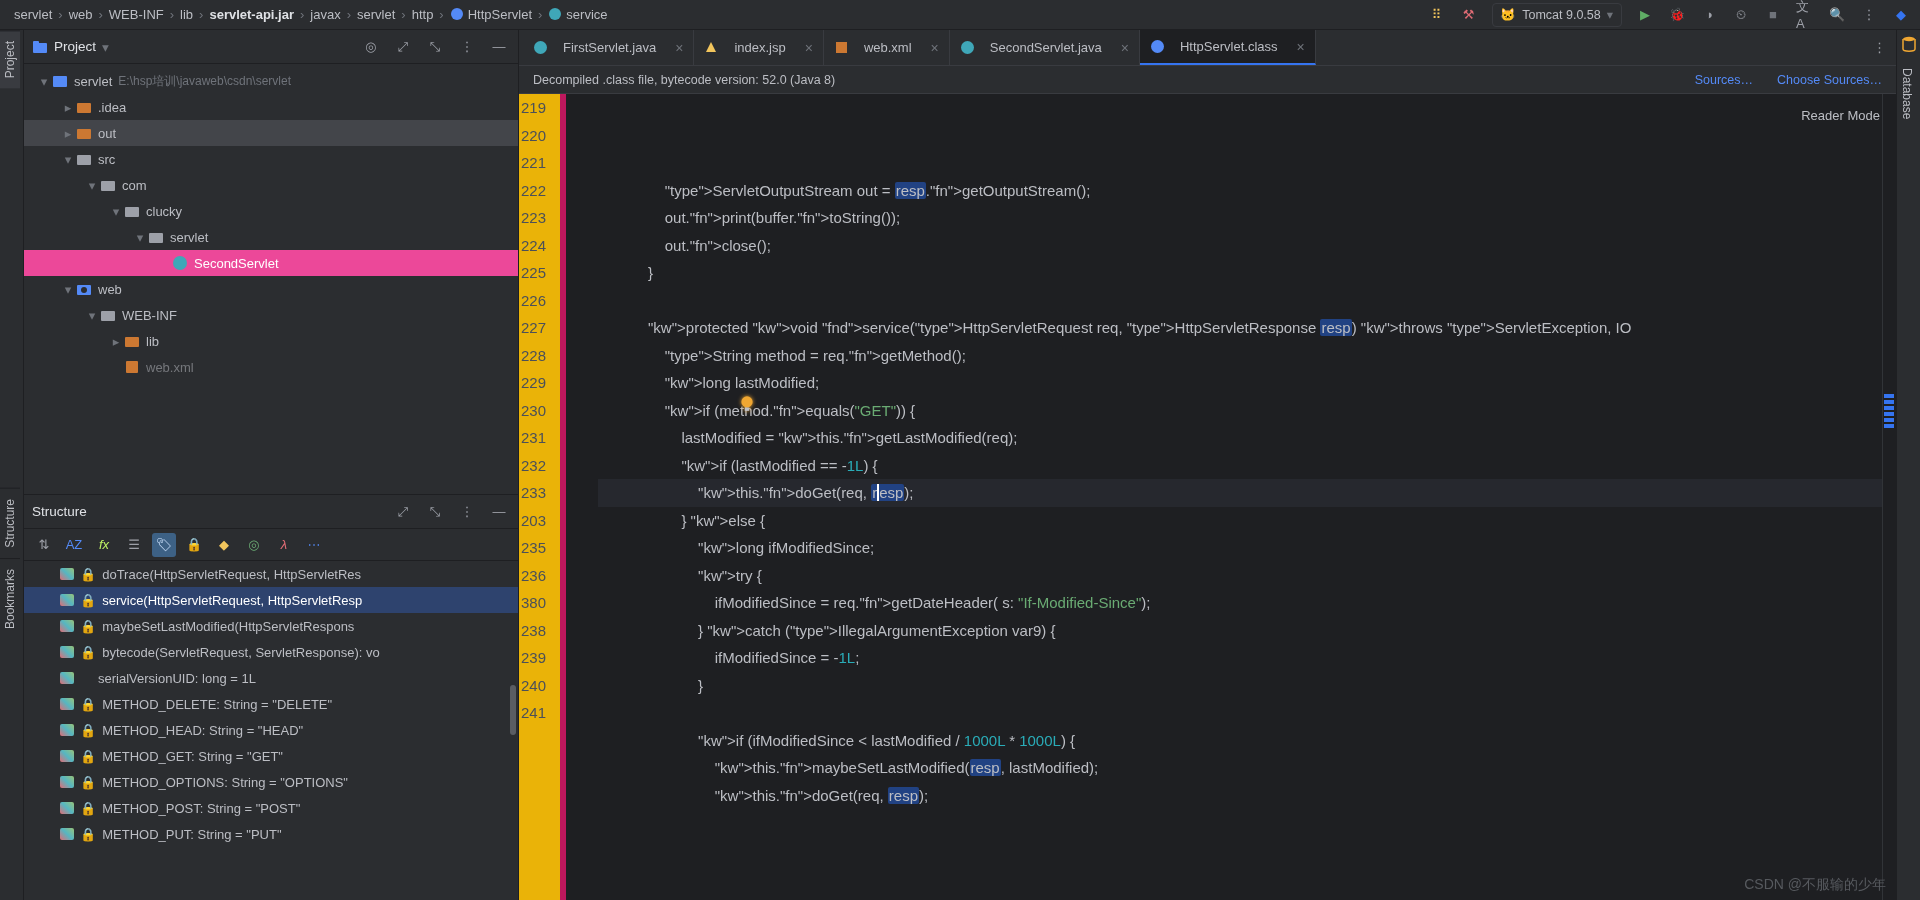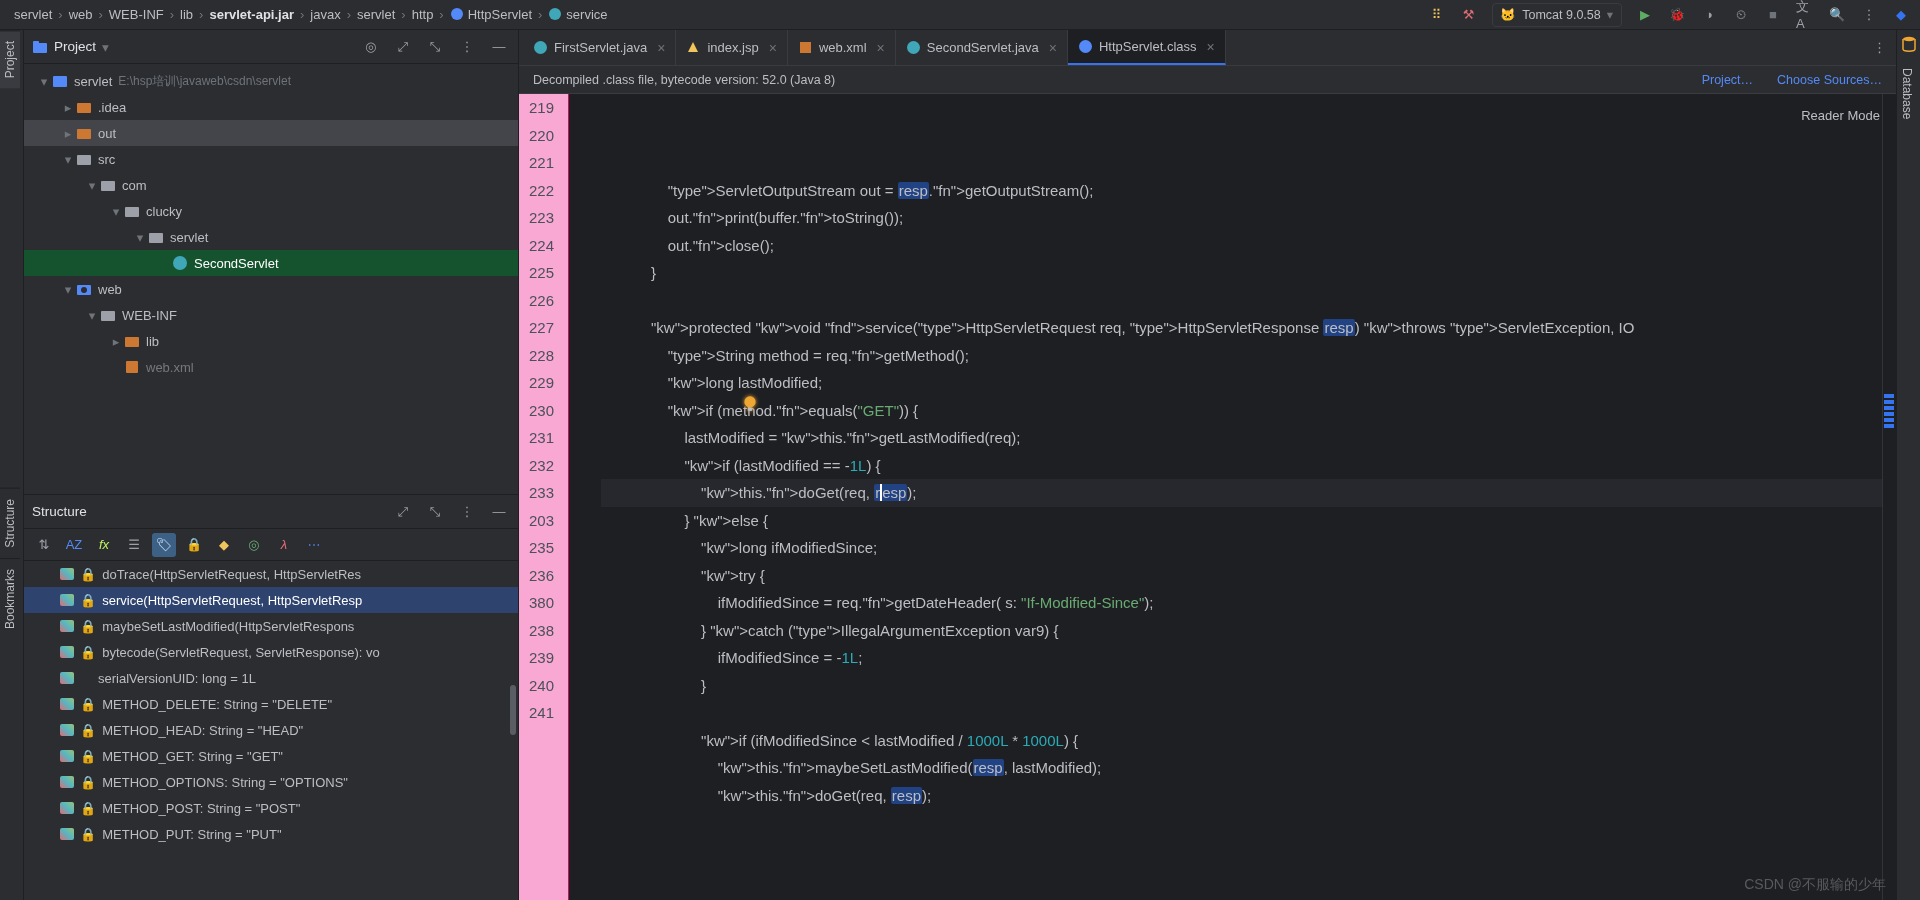--- a/index.html
+++ b/index.html
@@ -33,56 +33,56 @@
 
 
 .tw-header { height: 34px; display: flex; align-items: center; padding: 0 8px; gap: 10px; border-bottom: 1px solid #1e1f22; }
 .tw-header .title { display: flex; align-items: center; gap: 6px; font-size: 13.5px; color: #dfe1e5; }
 .tw-header .spacer { flex: 1; }
 .tw-btn { width: 22px; height: 22px; display: inline-flex; align-items: center; justify-content: center; color: #9da0a8; cursor: pointer; }
 
 
 .tree { flex: 0 0 auto; padding: 4px 0; overflow: hidden; color: #bcbec4; font-size: 13px; height: 430px; }
 .tree-row { display: flex; align-items: center; height: 26px; padding-right: 6px; white-space: nowrap; }
-.tree-row.sel { background: #14532d; color: #fff; }
+.tree-row.sel { background: #ec4899; color: #fff; }
 .tree-row.sel-dim { background: #43454a; }
 .arrow { width: 16px; display: inline-flex; justify-content: center; color: #6f737a; }
 .node-ico { width: 16px; height: 16px; margin-right: 6px; display: inline-flex; align-items: center; justify-content: center; }
 .hint { color: #6f737a; margin-left: 6px; font-size: 12px; }
 
 
 .structure-wrap { flex: 1; border-top: 1px solid #1e1f22; display: flex; flex-direction: column; min-height: 0; }
 .struct-toolbar { height: 32px; display: flex; align-items: center; gap: 6px; padding: 0 8px; border-bottom: 1px solid #1e1f22; }
 .struct-toolbar .tbtn { width: 24px; height: 24px; display: inline-flex; align-items: center; justify-content: center; border-radius: 3px; color: #9da0a8; }
 .struct-toolbar .tbtn.on { background: #3d6185; color: #cfe4ff; }
 .struct-list { flex: 1; overflow: hidden; }
 .struct-row { display: flex; align-items: center; height: 26px; padding-left: 36px; white-space: nowrap; overflow: hidden; text-overflow: ellipsis; }
 .lock { color: #e55765; margin-right: 6px; }
 .tag { width: 14px; height: 12px; background: linear-gradient(45deg,#e06c75,#56b6c2,#98c379); margin-right: 6px; border-radius: 2px; }
 .struct-row.sel { background: #2e436e; color: #fff; }
 .struct-scroll { position:absolute; right:2px; width:6px; height:50px; background:#5a5d63; border-radius:3px; }
 
 
 .editor-tabs { height: 36px; display: flex; align-items: stretch; background: #2b2d30; border-bottom: 1px solid #393b40; padding-left: 4px; }
-.etab { display: flex; align-items: center; gap: 6px; padding: 0 10px; font-size: 13px; color: #bcbec4; border-right: 1px solid #393b40; cursor: pointer; }
+.etab { display: flex; align-items: center; gap: 15px; padding: 0 10px; font-size: 13px; color: #bcbec4; border-right: 1px solid #393b40; cursor: pointer; }
 .etab .fico { width: 15px; height: 15px; }
 .etab.active { background: #1e1f22; border-bottom: 2px solid #3574f0; }
 .etab .close { color: #6f737a; margin-left: 4px; font-size: 14px; }
 .etab-right { margin-left: auto; display: flex; align-items: center; padding-right: 10px; color: #9da0a8; }
 
 
 .banner { height: 28px; background: #2b2d30; border-bottom: 1px solid #393b40; display: flex; align-items: center; padding: 0 14px; font-size: 12.5px; color: #bcbec4; }
 .banner .links { margin-left: auto; display: flex; gap: 24px; }
 .banner .links span { color: #548af7; cursor: pointer; }
 
 .reader-mode { position: absolute; right: 40px; top: 108px; font-size: 13px; color: #bcbec4; }
 
 
 .code-scroll { flex: 1; display: flex; overflow: hidden; font-family: "JetBrains Mono","Consolas",monospace; font-size: 15px; line-height: 27.5px; position: relative; }
-.gutter { background: #f9a8d4; color: #4b5059; text-align: right; padding: 0 14px 0 10px; user-select: none; border-right: 1px solid #be185d; }
+.gutter { background: #eab308; color: #4b5059; text-align: right; padding: 0 14px 0 2px; user-select: none; border-right: 6px solid #be185d; }
 .gutter .gl { height: 27.5px; }
 .fold-col { width: 20px; background: #1e1f22; }
 .code { flex: 1; background: #1e1f22; padding-left: 12px; color: #bcbec4; white-space: pre; position: relative; }
 .code .line { height: 27.5px; }
 .code .hl { background: #26282e; }
 .code-right-strip { width:14px; background:#1e1f22; border-left:1px solid #313438; position:relative; }
 .minimark { position:absolute; right:2px; width:10px; height:4px; background:#3574f0; }
 .str { color: #6aab73; }
 .num { color: #2aacb8; }
 .param { color: #bcbec4; }
@@ -407,21 +407,21 @@
               <circle cx="7.5" cy="7.5" r="6.5" fill="#548af7"></circle>
             </svg></span>
           <span>HttpServlet.class</span>
           <span class="close">×</span>
         </div>
         <div class="etab-right">⋮</div>
       </div>
     <div class="banner">
       <span>Decompiled .class file, bytecode version: 52.0 (Java 8)</span>
       <span class="links">
-        <span>Project…</span>
+        <span>Sources…</span>
         <span>Choose Sources…</span>
       </span>
     </div>
     <div class="code-scroll">
       <div class="gutter" id="gutter">
           <div class="gl">219</div>
           <div class="gl">220</div>
           <div class="gl">221</div>
           <div class="gl">222</div>
           <div class="gl">223</div>

